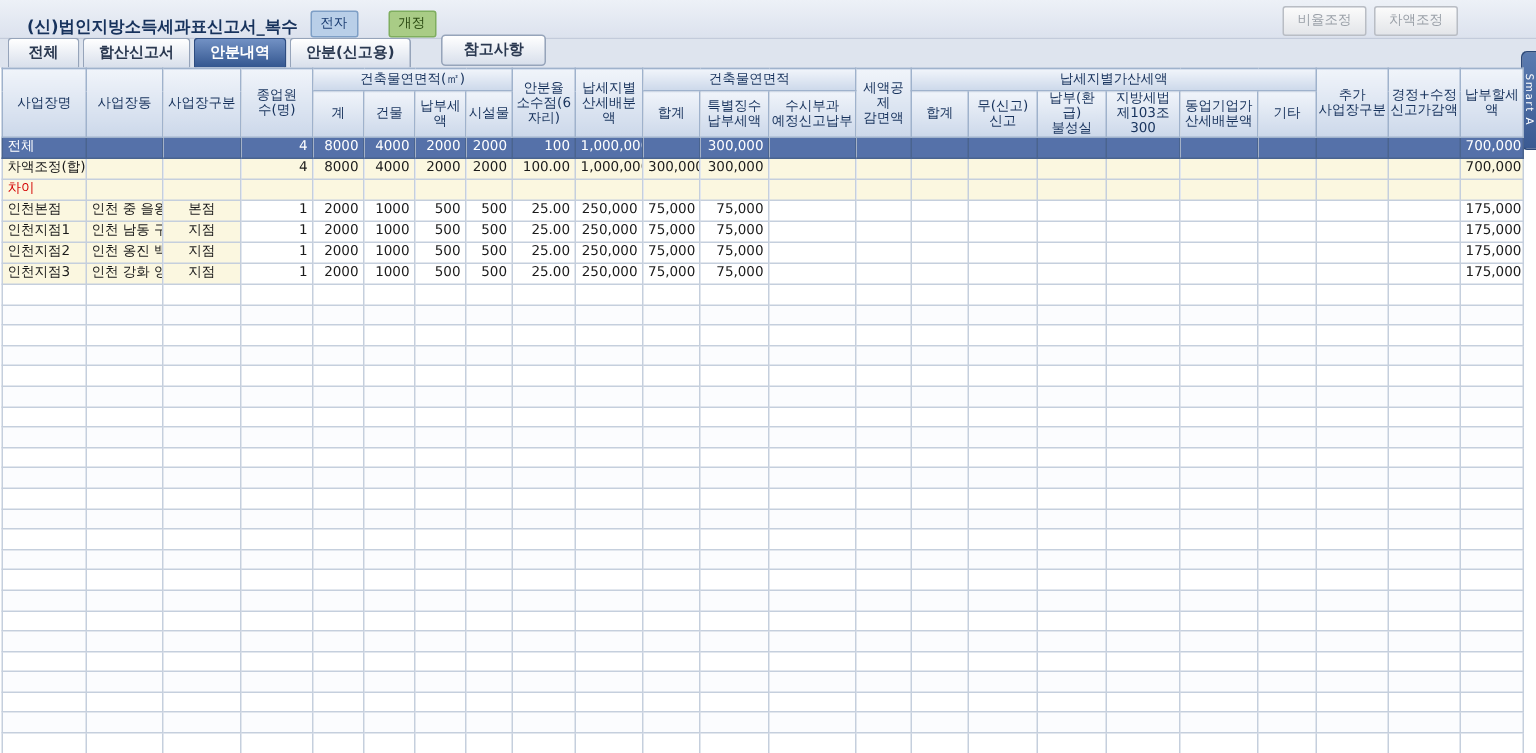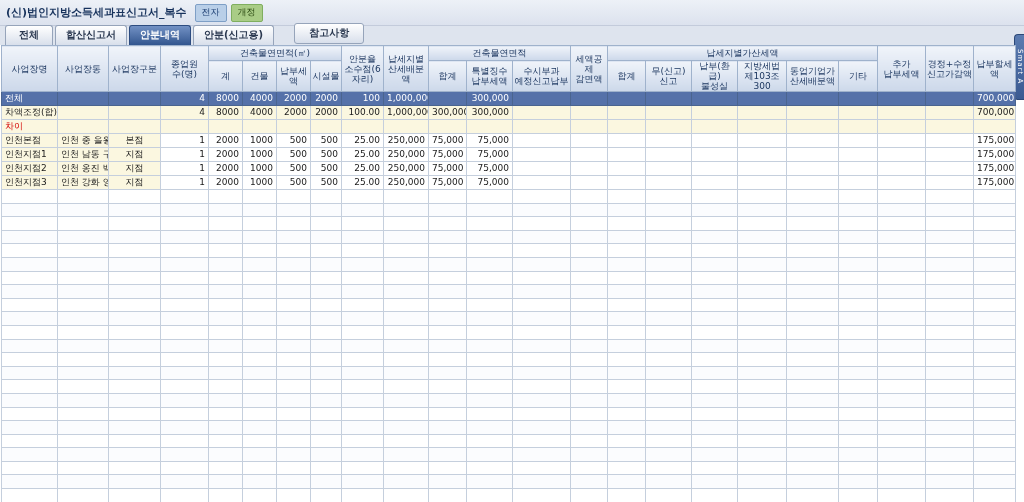--- a/index.html
+++ b/index.html
@@ -3,24 +3,24 @@
 <meta charset="utf-8">
 <style>
   * { margin:0; padding:0; box-sizing:border-box; }
   html,body { width:1024px; height:502px; overflow:hidden; }
   body { font-family:"DejaVu Sans","Liberation Sans",sans-serif; background:#ffffff; position:relative; }
 
   
   .topbar {
     height:26px; background:linear-gradient(#edf1f7,#dce2ee);
     border-bottom:1px solid #c3cbdb;
-    display:flex; align-items:center; padding:0 6px; position:relative;
+    display:flex; align-items:flex-end; padding:0 18px; position:relative;
   }
   .doc-title { font-size:11px; font-weight:bold; color:#17325c; margin-right:8px; }
-  .badge { font-size:9px; padding:1px 6px 2px; border-radius:2px; margin-right:4px; }
+  .badge { font-size:9px; padding:1px 6px 2px; border-radius:2px; margin-right:20px; }
   .badge-elec { background:#b9cfe8; border:1px solid #7e9fc6; color:#1d3f73; }
   .badge-rev  { background:#a9cc86; border:1px solid #7fae5f; color:#2b4a12; }
   .topbar-buttons { position:absolute; right:52px; top:4px; display:flex; gap:5px; }
   .gray-btn {
     font-size:9px; color:#9aa0a8; background:linear-gradient(#fbfbfb,#e3e5e9);
     border:1px solid #b9bdc4; border-radius:2px; padding:2px 9px 3px;
   }
 
   
   .tabbar { height:19px; background:#dee4ee; display:flex; align-items:flex-end; padding-left:5px; position:relative; }
@@ -62,20 +62,24 @@
   tr.row-data td.ycell { background:#fbf7e0; }
   tr.row-empty:nth-child(odd) td { background:#fbfcfe; }
 </style>
 </head>
 <body>
 
 <div class="topbar">
   <span class="doc-title">(신)법인지방소득세과표신고서_복수</span>
   <span class="badge badge-elec">전자</span>
   <span class="badge badge-rev">개정</span>
+  <span class="topbar-buttons">
+    <button class="gray-btn">비율조정</button>
+    <button class="gray-btn">차액조정</button>
+  </span>
 </div>
 
 <div class="tabbar">
   <div class="tab">전체</div>
   <div class="tab">합산신고서</div>
   <div class="tab active">안분내역</div>
   <div class="tab">안분(신고용)</div>
   <div class="ref-btn">참고사항</div>
 </div>
 
@@ -120,21 +124,21 @@
       <th rowspan="2">안분율
 소수점(6
 자리)</th>
       <th rowspan="2">납세지별
 산세배분액</th>
       <th colspan="3">건축물연면적</th>
       <th rowspan="2">세액공제
 감면액</th>
       <th colspan="6">납세지별가산세액</th>
       <th rowspan="2">추가
-납부세액</th>
+사업장구분</th>
       <th rowspan="2">경정+수정
 신고가감액</th>
       <th rowspan="2">납부할세액</th>
     </tr>
     <tr>
       <th>계</th>
       <th>건물</th>
       <th>납부세액</th>
       <th>시설물</th>
       <th>합계</th>

